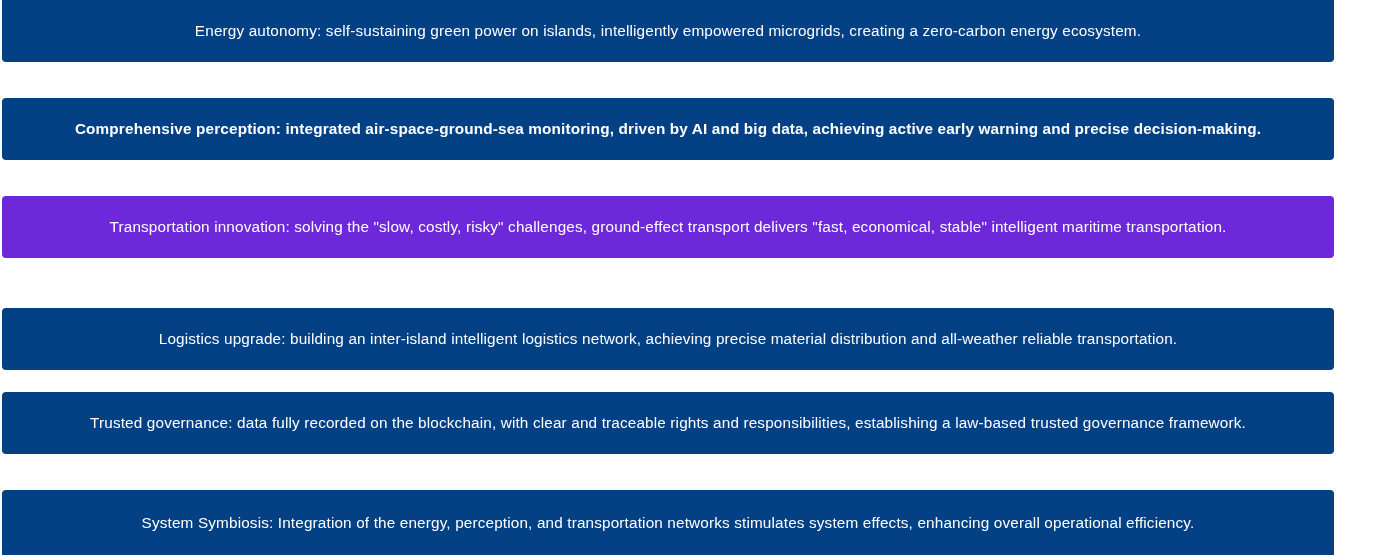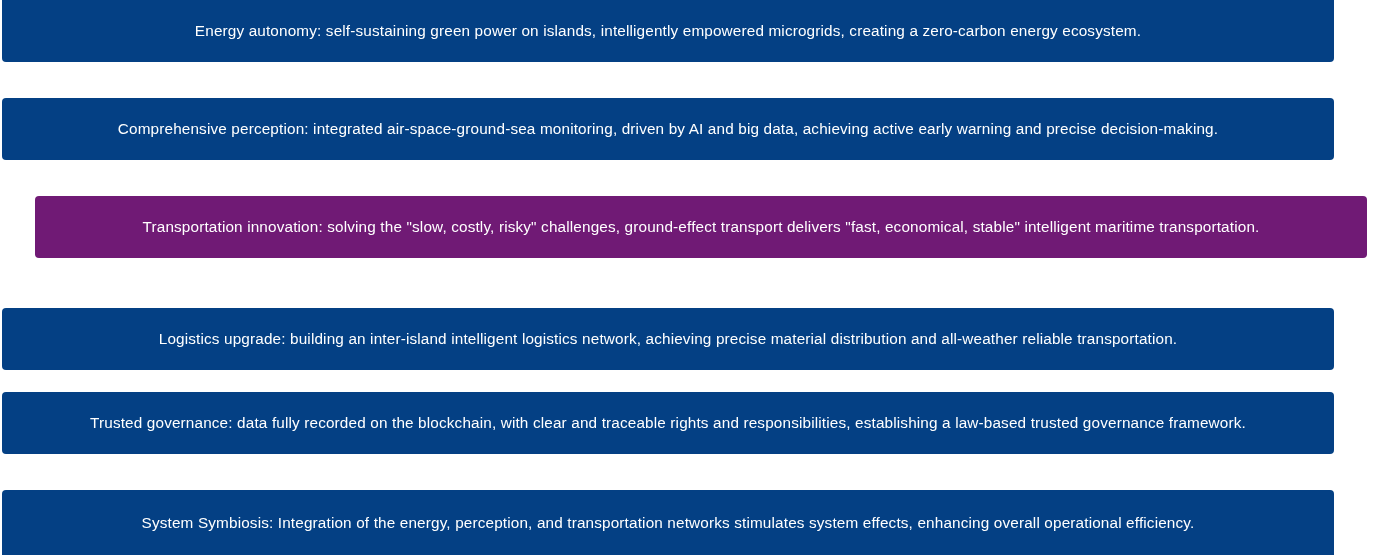--- a/index.html
+++ b/index.html
@@ -59,24 +59,24 @@
 </head>
 <body style="background: rgb(255, 255, 255);">
 
 <div class="stack">
 
   <div class="banner row-1" style="background: rgb(4, 64, 132);">
     <span class="banner-text" style="color: rgb(255, 255, 255);">Energy autonomy: self-sustaining green power on islands, intelligently empowered microgrids, creating a zero-carbon energy ecosystem.</span>
   </div>
 
   <div class="banner row-2" style="background: rgb(4, 64, 132);">
-    <span class="banner-text" style="color: rgb(255, 255, 255);">Comprehensive perception: integrated air-space-ground-sea monitoring, driven by AI and big data, achieving active early warning and precise decision-making.</span>
+    <span class="banner-text" style="color: rgb(255, 255, 255); font-weight: bold;">Comprehensive perception: integrated air-space-ground-sea monitoring, driven by AI and big data, achieving active early warning and precise decision-making.</span>
   </div>
 
-  <div class="banner row-3" style="background: #701a75; margin-left: 33px;">
+  <div class="banner row-3" style="background: #6d28d9;">
     <span class="banner-text" style="color: rgb(255, 255, 255);">Transportation innovation: solving the "slow, costly, risky" challenges, ground-effect transport delivers "fast, economical, stable" intelligent maritime transportation.</span>
   </div>
 
   <div class="banner row-4" style="background: rgb(4, 64, 132);">
     <span class="banner-text" style="color: rgb(255, 255, 255);">Logistics upgrade: building an inter-island intelligent logistics network, achieving precise material distribution and all-weather reliable transportation.</span>
   </div>
 
   <div class="banner row-5" style="background: rgb(4, 64, 132);">
     <span class="banner-text" style="color: rgb(255, 255, 255);">Trusted governance: data fully recorded on the blockchain, with clear and traceable rights and responsibilities, establishing a law-based trusted governance framework.</span>
   </div>

